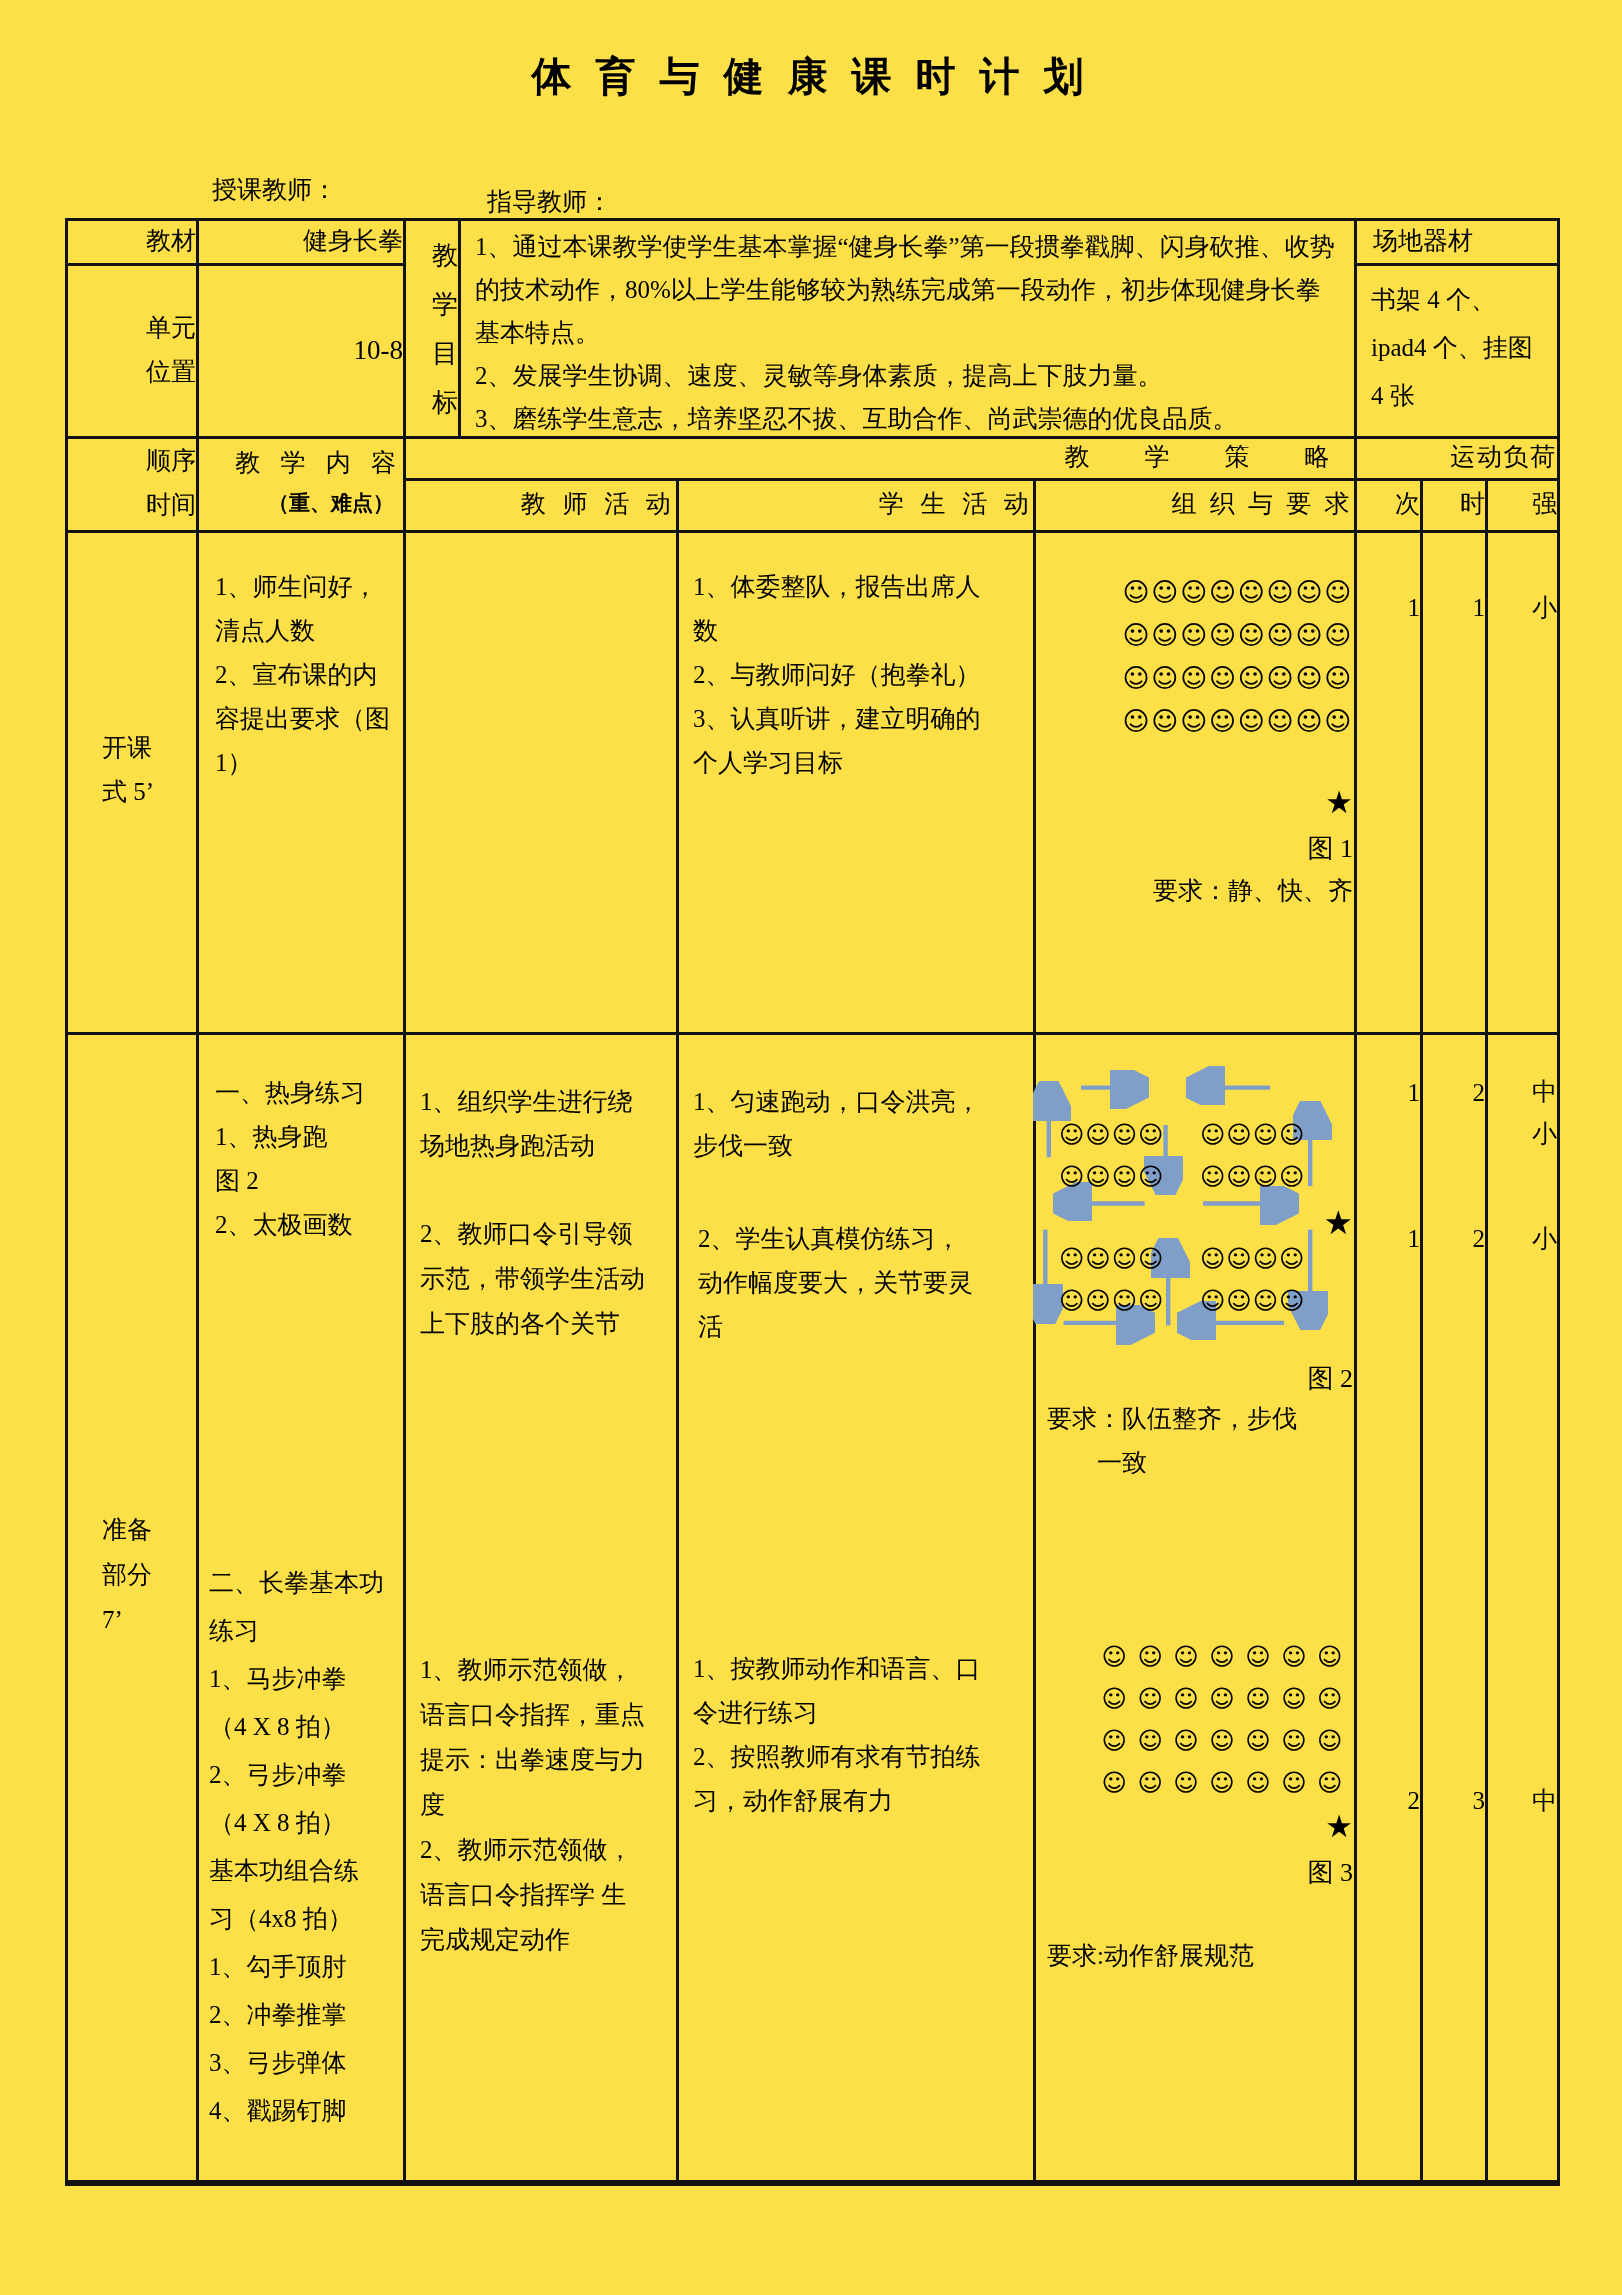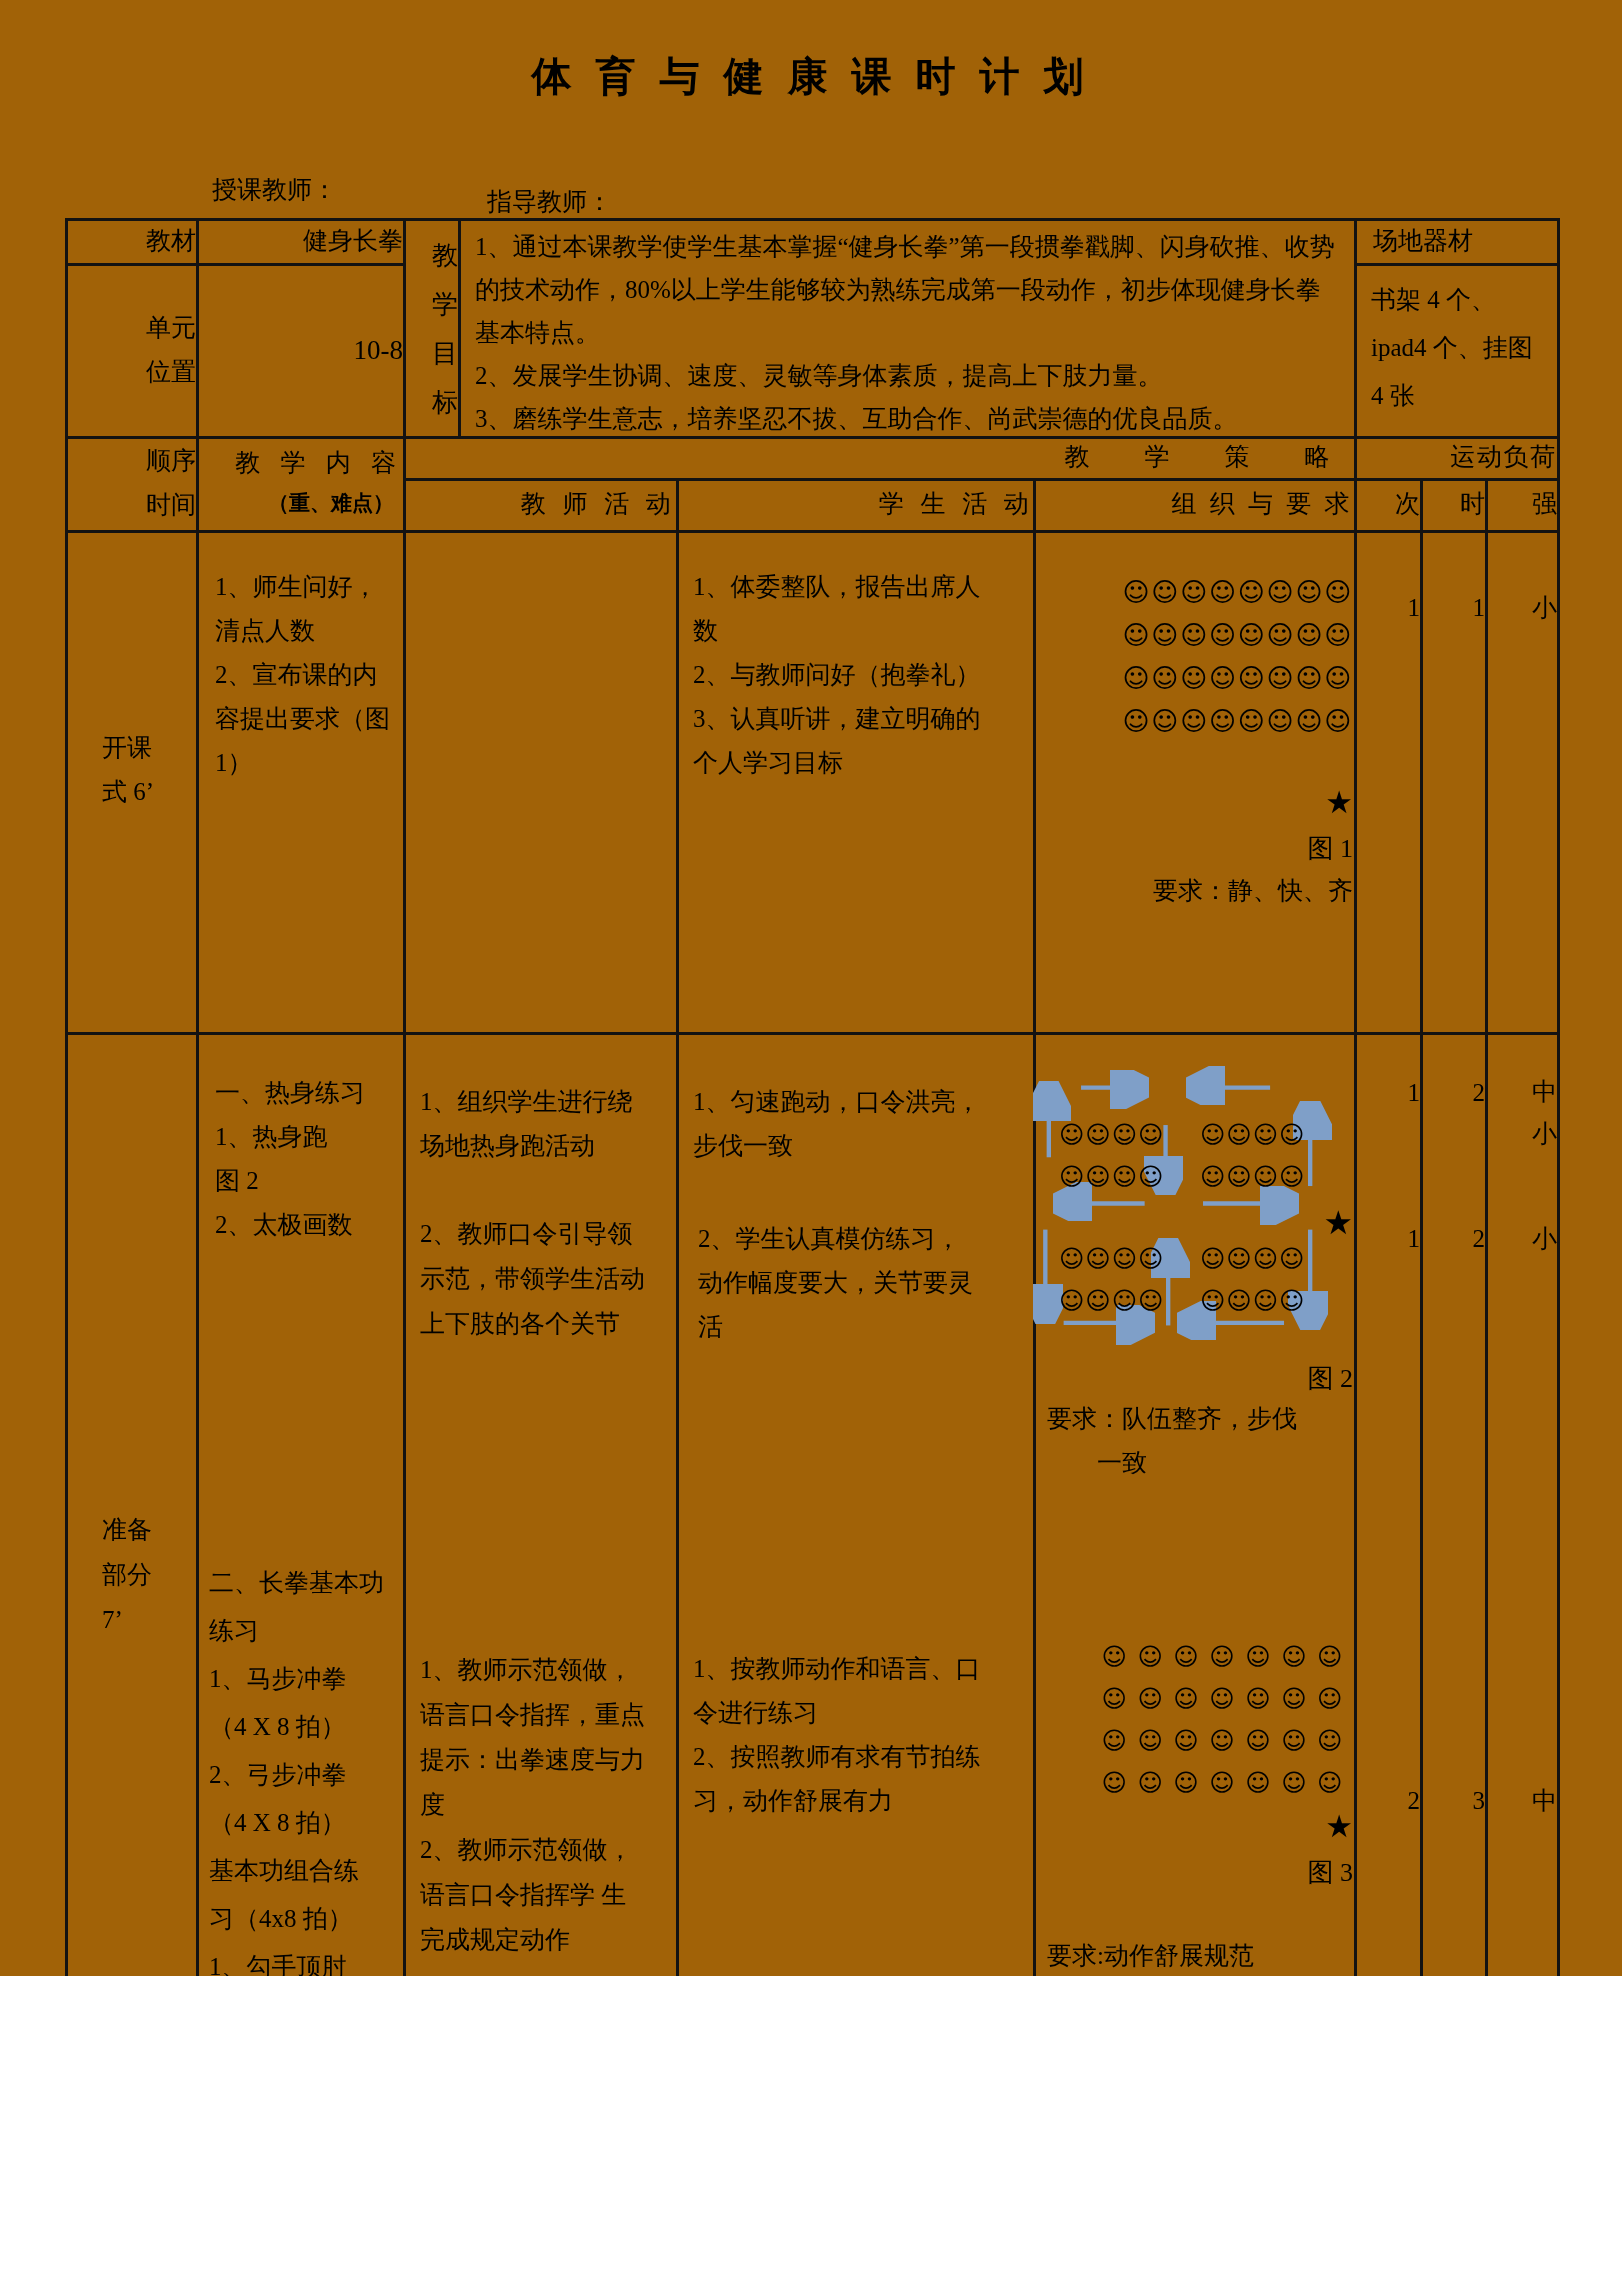--- a/index.html
+++ b/index.html
@@ -1,16 +1,16 @@
 <!DOCTYPE html>
 <html style="font-size:14px"><head>
 <meta charset="utf-8">
 <style>
   html,body{margin:0;padding:0;background:#fff}
-  .page{position:relative;width:1622px;height:1976px;background:#a16207;overflow:hidden;
+  .page{position:relative;width:1622px;height:2295px;background:#fde047;overflow:hidden;
         font-family:"Liberation Serif","DejaVu Serif",serif;color:#000}
   .t{position:absolute;font-size:25px;line-height:44px;white-space:pre-line}
   .c{text-align:right}
   .hl{position:absolute;height:2.6px;background:#121212}
   .vl{position:absolute;width:2.6px;background:#121212}
   .glyphs{font-family:"DejaVu Sans",sans-serif}
   .flexc{display:flex;flex-direction:column;justify-content:center}
   .bold{font-weight:bold}
   .title{position:absolute;left:0;width:1622px;top:49px;text-align:center;
          font-size:40px;font-weight:bold;letter-spacing:7px}
@@ -67,21 +67,21 @@
   <div class="t c" style="left:403px;top:435px;width:951px;letter-spacing:24.4px">教 学 策 略</div>
   <div class="t c" style="left:1354px;top:435px;width:203px;letter-spacing:1.7px">运动负荷</div>
   <div class="t c" style="left:403px;top:482px;width:273px;letter-spacing:5.2px">教 师 活 动</div>
   <div class="t c" style="left:676px;top:482px;width:358px;letter-spacing:5.2px">学 生 活 动</div>
   <div class="t c" style="left:1033px;top:482px;width:320px;letter-spacing:3.5px">组 织 与 要 求</div>
   <div class="t c" style="left:1354px;top:482px;width:66px">次</div>
   <div class="t c" style="left:1420px;top:482px;width:65px">时</div>
   <div class="t c" style="left:1485px;top:482px;width:72px">强</div>
 
   <div class="t" style="left:102px;top:726px">开课
-式 6’</div>
+式 5’</div>
   <div class="t" style="left:215px;top:565px;width:183px">1、师生问好，
 清点人数
 2、宣布课的内
 容提出要求（图
 1）</div>
   <div class="t" style="left:693px;top:565px;width:336px">1、体委整队，报告出席人
 数
 2、与教师问好（抱拳礼）
 3、认真听讲，建立明确的
 个人学习目标</div>

